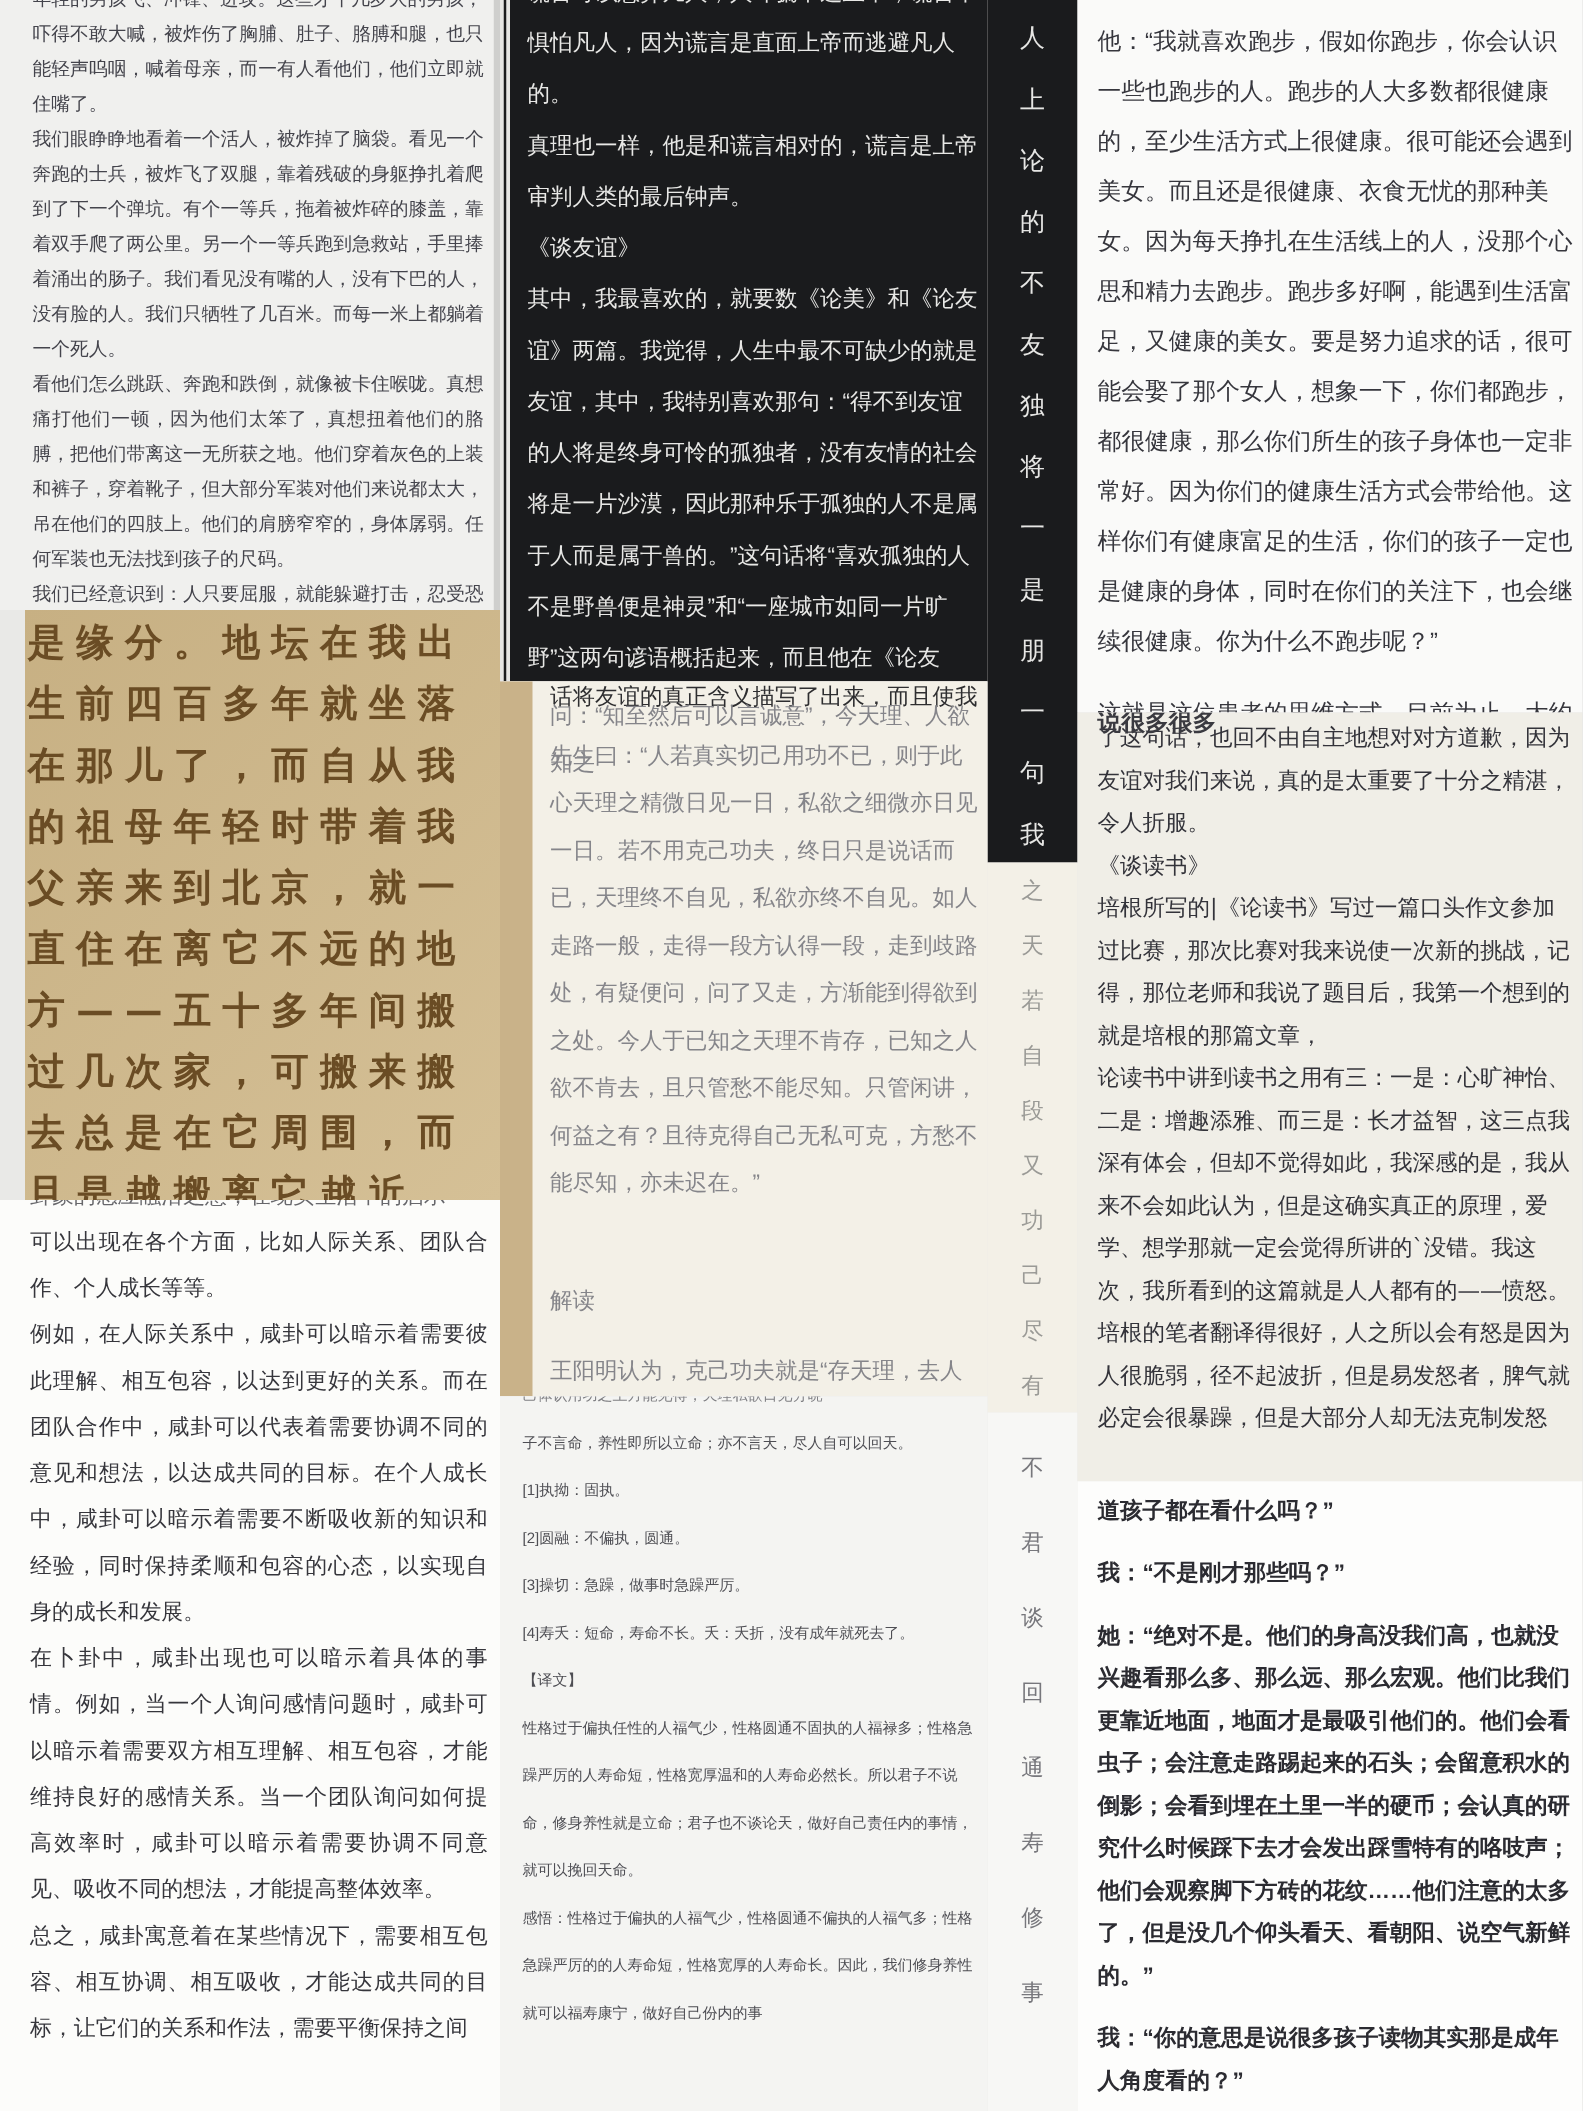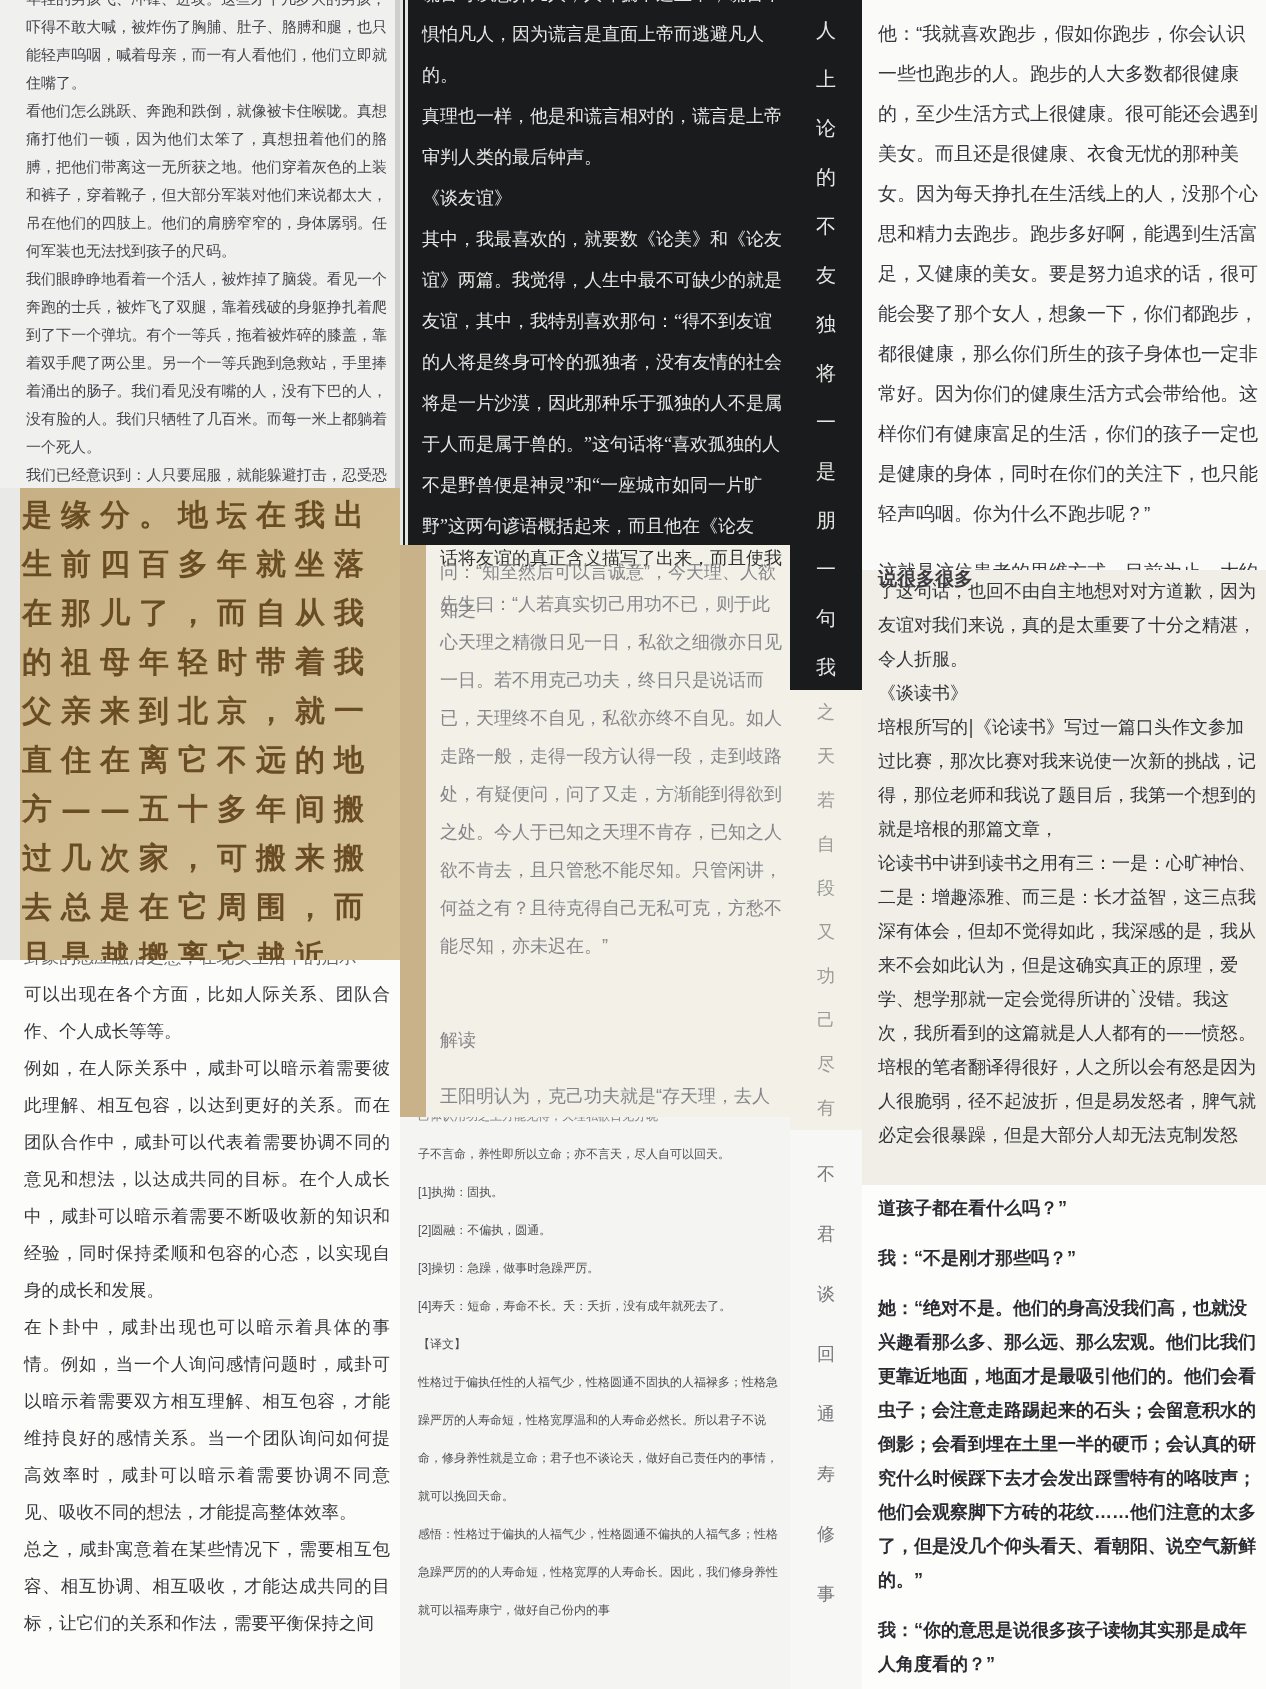--- a/index.html
+++ b/index.html
@@ -22,21 +22,21 @@
          padding:2px 0 0 2px;font-weight:bold;margin-left:20px;}
   .ditan .clip-line{color:#4d3c1e;}
   .xiangua{height:795px;background:#fcfcfa;color:#36363c;
            font-family:"DejaVu Serif",serif;font-size:17.5px;line-height:37px;
            padding:0 10px 0 24px;}
   .xiangua p{text-align:justify;}
 
   
   .baconfriend{height:545px;background:#1a1b1d;color:#e8e8e6;
        border-left:8px double #e5e5e3;
-       font-family:Liberation Serif, serif;font-size:18px;line-height:41px;
+       font-family:Liberation Sans, sans-serif;font-size:18px;line-height:41px;
        padding:0 6px 0 14px;}
   .chuanxilu{height:572px;background:#f3f0e7;display:flex;}
   .tan-strip{width:26px;background:#c9b289;flex:none;}
   .chuanxilu .content{flex:1;color:#85858a;font-family:"Liberation Sans",sans-serif;
        font-size:18px;line-height:38px;padding:0 6px 0 14px;overflow:hidden;}
   .gap-lg{height:56px;}
   .gap-md{height:18px;}
   .mingxun{height:572px;background:#f4f4f2;color:#4e4e54;
        font-family:"Liberation Sans",sans-serif;font-size:12px;line-height:38px;
        padding:0 8px 0 18px;}
@@ -89,22 +89,22 @@
 <body>
 
 <div class="collage">
 
   <div class="col col1">
     <section class="war">
       <div class="clip-t">
           <span>年轻的男孩飞、冲锋、进攻。这些才十几岁大的男孩，被</span>
         </div>
       <p>吓得不敢大喊，被炸伤了胸脯、肚子、胳膊和腿，也只能轻声呜咽，喊着母亲，而一有人看他们，他们立即就住嘴了。</p>
+      <p>我们眼睁睁地看着一个活人，被炸掉了脑袋。看见一个奔跑的士兵，被炸飞了双腿，靠着残破的身躯挣扎着爬到了下一个弹坑。有个一等兵，拖着被炸碎的膝盖，靠着双手爬了两公里。另一个一等兵跑到急救站，手里捧着涌出的肠子。我们看见没有嘴的人，没有下巴的人，没有脸的人。我们只牺牲了几百米。而每一米上都躺着一个死人。</p>
       <p>看他们怎么跳跃、奔跑和跌倒，就像被卡住喉咙。真想痛打他们一顿，因为他们太笨了，真想扭着他们的胳膊，把他们带离这一无所获之地。他们穿着灰色的上装和裤子，穿着靴子，但大部分军装对他们来说都太大，吊在他们的四肢上。他们的肩膀窄窄的，身体孱弱。任何军装也无法找到孩子的尺码。</p>
-      <p>我们眼睁睁地看着一个活人，被炸掉了脑袋。看见一个奔跑的士兵，被炸飞了双腿，靠着残破的身躯挣扎着爬到了下一个弹坑。有个一等兵，拖着被炸碎的膝盖，靠着双手爬了两公里。另一个一等兵跑到急救站，手里捧着涌出的肠子。我们看见没有嘴的人，没有下巴的人，没有脸的人。我们只牺牲了几百米。而每一米上都躺着一个死人。</p>
       <p>我们已经意识到：人只要屈服，就能躲避打击，忍受恐惧——但去思考，就立即活不下去了。</p>
 
     </section>
 
     <section class="ditan">
       <span>是缘分。地坛在我出生前四百多年就坐落在那儿了，而自从我的祖母年轻时带着我父亲来到北京，就一直住在离它不远的地方——五十多年间搬过几次家，可搬来搬去总是在它周围，而且是越搬离它越近了。我常觉得这中间有</span>
       <div class="clip-line">着宿命的味道：仿佛这古园就是为了等我</div>
     </section>
 
     <section class="xiangua">
@@ -190,21 +190,21 @@
 谈
 回
 通
 寿
 修
 事</div>
     </div>
 
     <div class="col3-panels">
       <section class="runner">
-        <p>他：“我就喜欢跑步，假如你跑步，你会认识一些也跑步的人。跑步的人大多数都很健康的，至少生活方式上很健康。很可能还会遇到美女。而且还是很健康、衣食无忧的那种美女。因为每天挣扎在生活线上的人，没那个心思和精力去跑步。跑步多好啊，能遇到生活富足，又健康的美女。要是努力追求的话，很可能会娶了那个女人，想象一下，你们都跑步，都很健康，那么你们所生的孩子身体也一定非常好。因为你们的健康生活方式会带给他。这样你们有健康富足的生活，你们的孩子一定也是健康的身体，同时在你们的关注下，也只能轻声呜咽。你为什么不跑步呢？”</p>
+        <p>他：“我就喜欢跑步，假如你跑步，你会认识一些也跑步的人。跑步的人大多数都很健康的，至少生活方式上很健康。很可能还会遇到美女。而且还是很健康、衣食无忧的那种美女。因为每天挣扎在生活线上的人，没那个心思和精力去跑步。跑步多好啊，能遇到生活富足，又健康的美女。要是努力追求的话，很可能会娶了那个女人，想象一下，你们都跑步，都很健康，那么你们所生的孩子身体也一定非常好。因为你们的健康生活方式会带给他。这样你们有健康富足的生活，你们的孩子一定也是健康的身体，同时在你们的关注下，也会继续很健康。你为什么不跑步呢？”</p>
         <div class="gap"></div>
         <p>这就是这位患者的思维方式。目前为止，大约快2个小时了，我基本没说啥，都是他说。而且他会说很多，无论话题延伸到什么地方，他总是能说很多很多</p>
       </section>
 
       <section class="baconread">
         <div class="bacon-overlap">
           <span class="a">说很多很多</span>
         </div>
         <p>了这句话，也回不由自主地想对对方道歉，因为友谊对我们来说，真的是太重要了十分之精湛，令人折服。</p>
         <p>《谈读书》</p>

